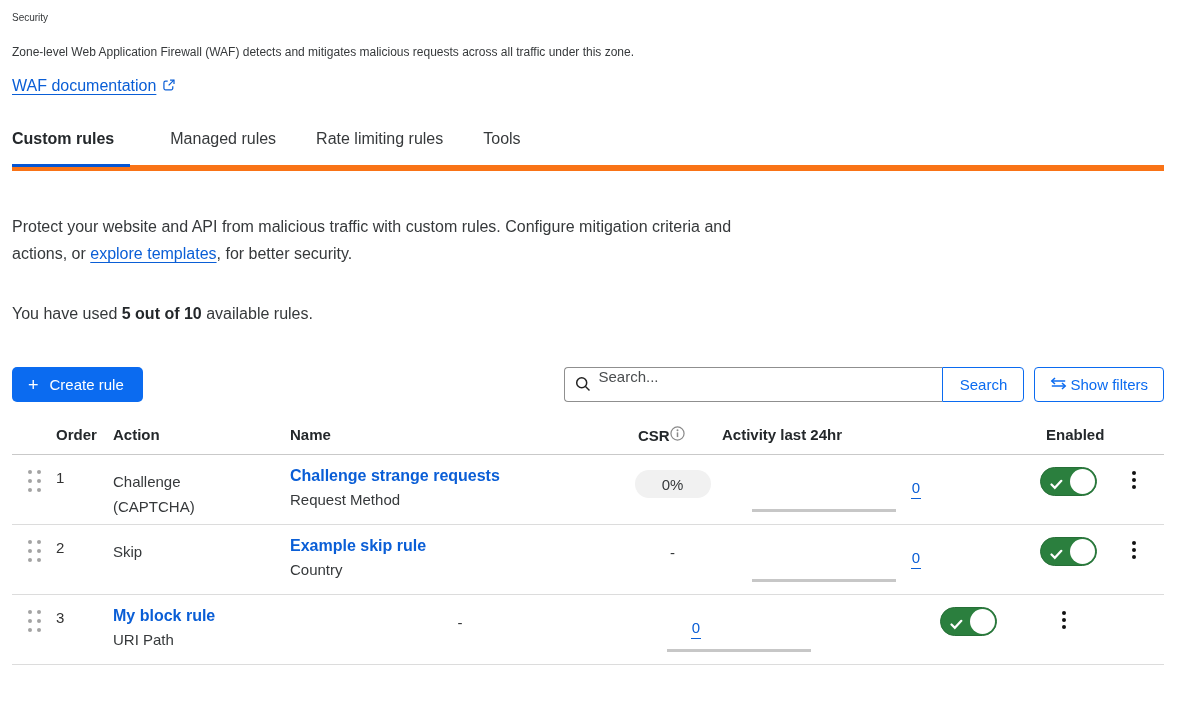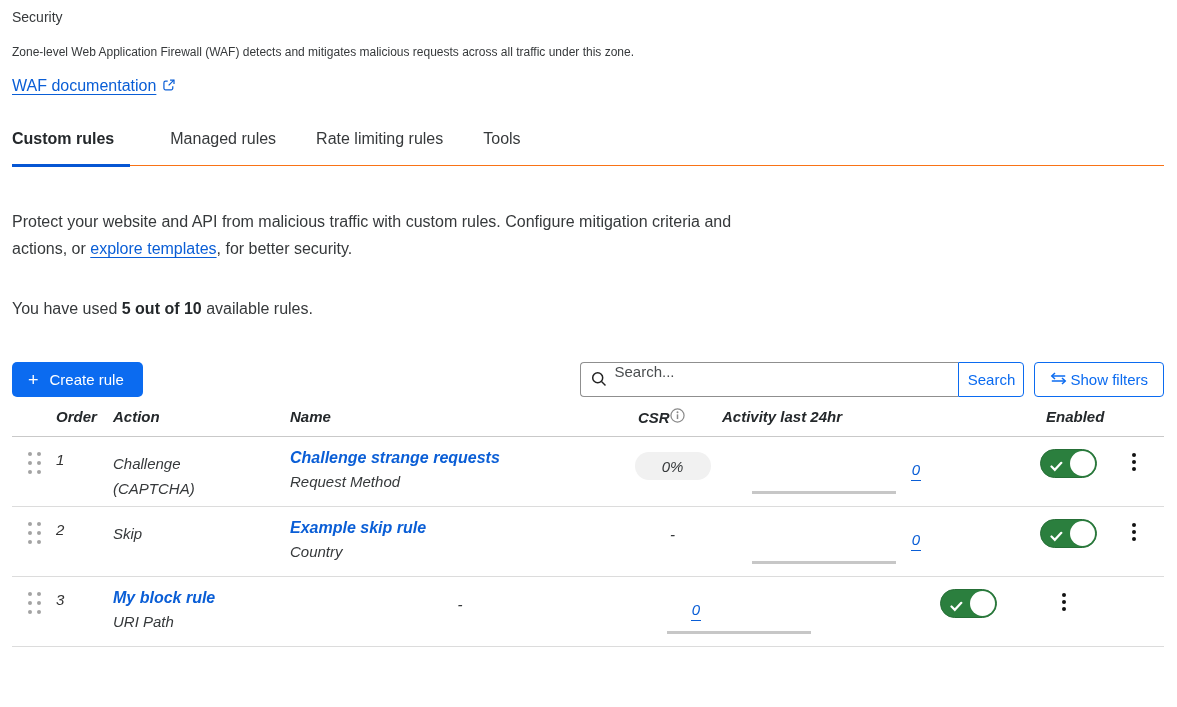--- a/index.html
+++ b/index.html
@@ -1,29 +1,29 @@
 <!DOCTYPE html>
 <html><head>
 <meta charset="utf-8">
 <style>
   * { margin:0; padding:0; box-sizing:border-box; }
   html,body { width:1177px; height:707px; background:#ffffff; overflow:hidden; }
   body { font-family:"Liberation Sans", sans-serif; color:#36393b; }
   .page { padding:0 13px 0 12px; }
 
   
-  .breadcrumb { padding-top:8px; font-size:14px; line-height:19px; color:#36393b; }
+  .breadcrumb { padding-top:8px; font-size:10px; line-height:19px; color:#36393b; }
   .page-title { margin-top:9px; font-size:30px; line-height:36px; font-weight:700; color:#24282b; letter-spacing:.2px; }
   .page-desc { margin-top:15px; font-size:12px; line-height:20px; color:#36393b; }
   .doc-link-row { margin-top:14px; font-size:16px; line-height:20px; }
   a.link { color:#0a5ed6; text-decoration:underline; text-underline-offset:3px; cursor:pointer; }
   .ext-icon { display:inline-block; vertical-align:-1px; margin-left:6px; }
 
   
-  .tabs { margin-top:32px; display:flex; gap:40px; border-bottom:1px solid #f97316; }
+  .tabs { margin-top:32px; display:flex; gap:40px; border-bottom:6px solid #f97316; }
   .tab { font-size:16px; line-height:20px; color:#36393b; padding:0 0 16px 0; cursor:pointer; position:relative; }
   .tab.active { color:#24282b; font-weight:700; padding-right:16px; }
   .tab.active::after { content:""; position:absolute; left:0; right:0; bottom:-2px; height:3px; background:#0656d3; }
 
   
   .intro { margin-top:42px; font-size:16px; line-height:27px; color:#36393b; max-width:740px; }
   .usage { margin-top:37px; font-size:16px; line-height:20px; color:#36393b; }
   .usage b { color:#24282b; }
 
   
@@ -33,25 +33,25 @@
     font-family:inherit; cursor:pointer; }
   .btn-primary .plus { font-size:18px; font-weight:400; line-height:1; }
   .search-group { display:flex; align-items:center; }
   .search-wrap { position:relative; }
   .search-input { width:378px; height:35px; border:1px solid #8f8f8f; border-right:none;
     border-radius:4px 0 0 4px; padding:0 10px 16px 33px; font-size:15px; font-family:inherit; color:#36393b; outline:none; }
   .search-input::placeholder { color:#4a4d4f; }
   .search-icon { position:absolute; left:11px; top:9px; }
   .btn-outline { height:35px; background:#fff; border:1px solid #0b6bf0; color:#0b6bf0;
     font-size:15px; font-family:inherit; cursor:pointer; display:inline-flex; align-items:center; justify-content:center; }
-  .btn-search { width:66px; border-radius:0 4px 4px 0; }
+  .btn-search { width:82px; border-radius:0 4px 4px 0; }
   .btn-filters { margin-left:10px; border-radius:4px; padding:0 15px; gap:3px; }
 
   
-  .rules-table { margin-top:7px;font-style:italic; }
+  .rules-table { margin-top:20px; }
   .tr { display:grid; grid-template-columns:44px 57px 177px 340px 85px 220px 100px 70px 1fr; align-items:start; }
   .thead { border-bottom:1px solid #c9c9c9; padding-bottom:10px; padding-top:4px; }
   .th { font-size:15px; font-weight:700; color:#24282b; }
   .th-csr { display:flex; align-items:center; padding-left:8px; }
   .th-activity { padding-left:7px; }
   .th-enabled { padding-left:11px; }
   .row { height:70px; border-bottom:1px solid #dcdcdc; position:relative; }
 
   .cell-handle { display:flex; justify-content:center; padding-top:15px; cursor:grab; }
   .drag-dots { display:grid; grid-template-columns:4px 4px; grid-auto-rows:4px; gap:5px 5px; }

